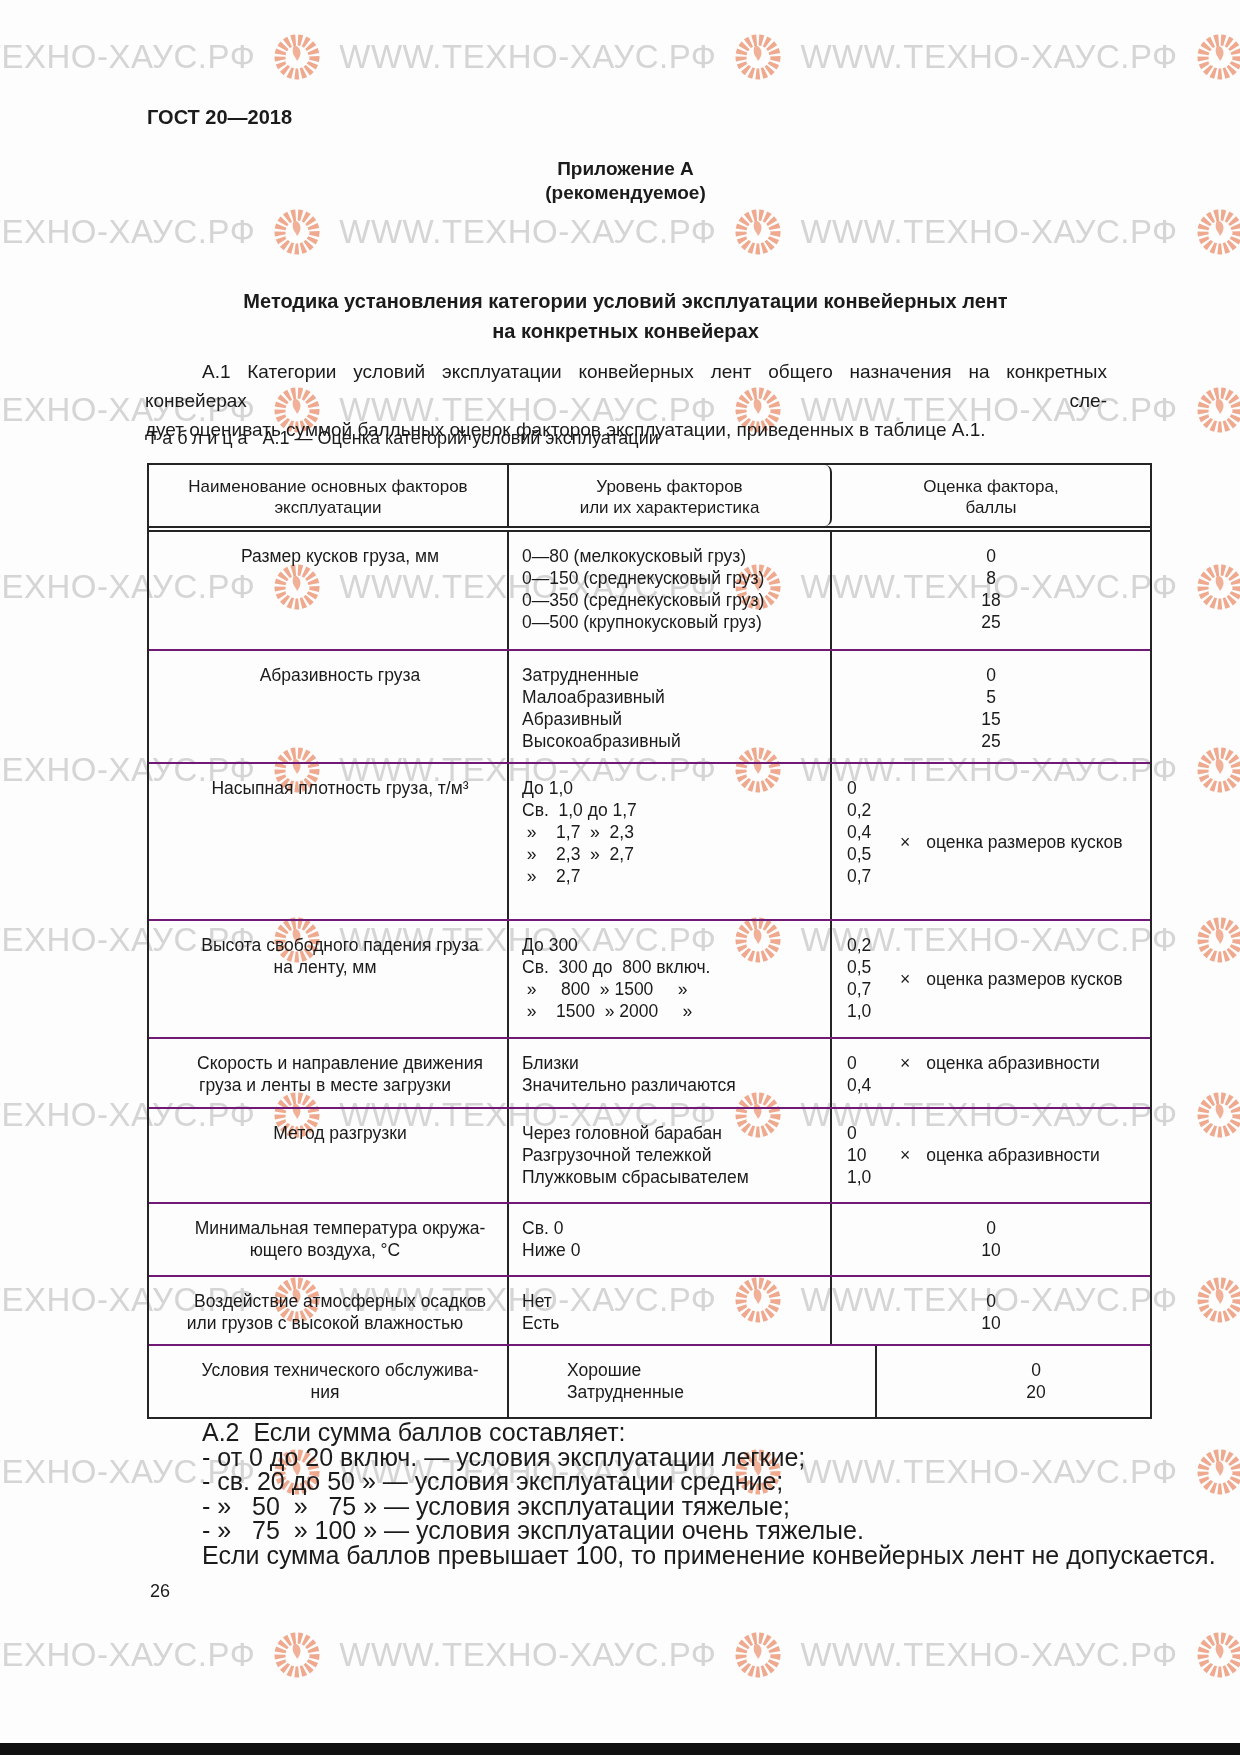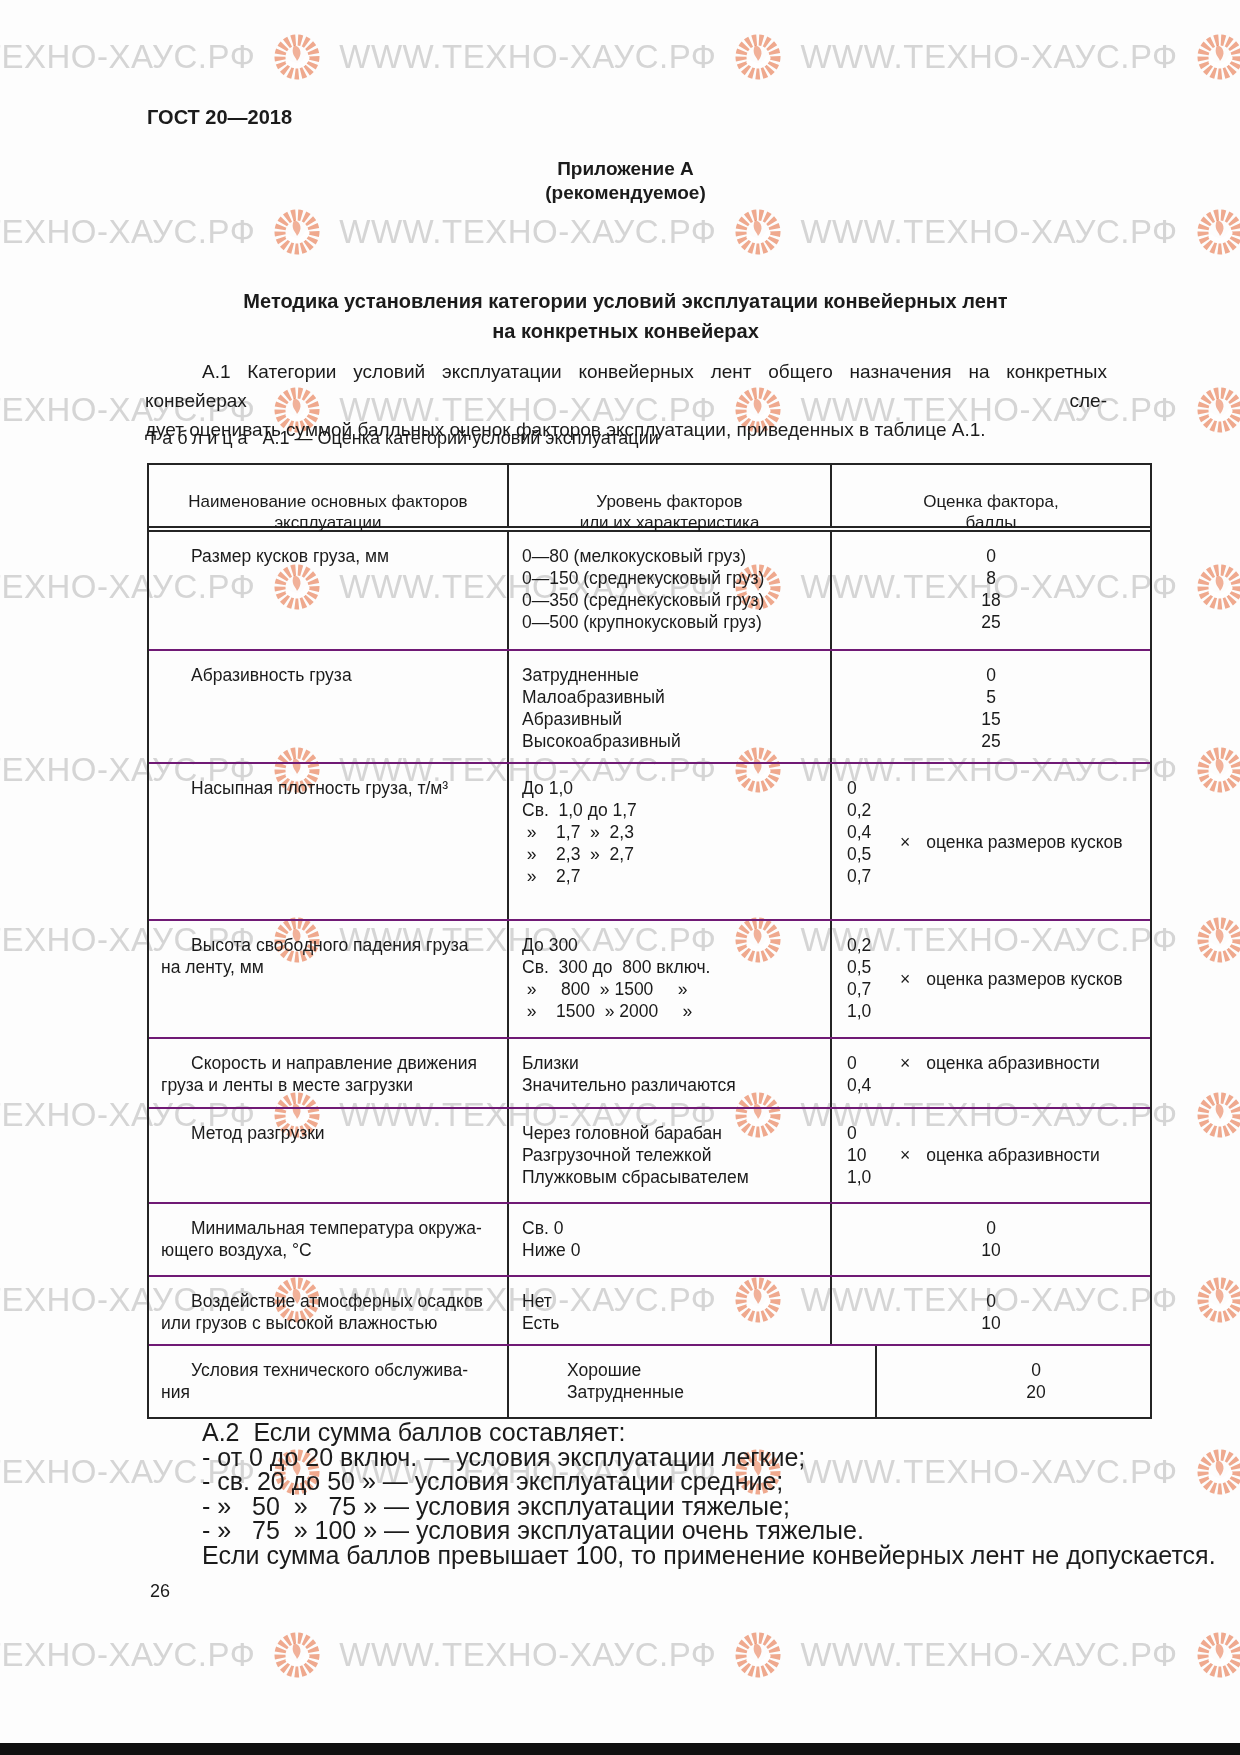--- a/index.html
+++ b/index.html
@@ -19,28 +19,28 @@
   .doc-number{position:absolute;left:147px;top:106px;font-size:20px;font-weight:bold;}
   .appendix{position:absolute;left:145px;width:961px;top:157px;text-align:center;font-weight:bold;font-size:19px;line-height:24px;}
   .doc-title{position:absolute;left:145px;width:961px;top:286px;text-align:center;font-weight:bold;font-size:20px;line-height:30px;}
   .intro{position:absolute;left:145px;width:962px;top:357px;font-size:19px;line-height:29px;}
   .intro .l1{text-indent:57px;text-align:justify;text-align-last:justify;}
   .caption{position:absolute;left:147px;top:428px;font-size:18px;}
   .caption .sp{letter-spacing:5px;margin-right:10px;}
   
   .gtable{position:absolute;left:147px;top:463px;width:1005px;border:2px solid #242424;box-sizing:border-box;background:transparent;}
   .t-head{display:flex;height:67px;border-bottom:6px double #242424;box-sizing:border-box;}
-  .t-hcell{box-sizing:border-box;padding-top:26px;text-align:center;font-size:17px;line-height:21px;white-space:pre-line;}
+  .t-hcell{box-sizing:border-box;padding-top:11px;text-align:center;font-size:17px;line-height:21px;white-space:pre-line;}
   .hc1{width:360px;border-right:2px solid #242424;}
-  .hc2{width:323px;border-right:2px solid #242424;}
+  .hc2{width:323px;border-right:2px solid #242424;border-radius:7px;}
   .hc3{flex:1;}
   .t-row{display:flex;border-top:2px solid #701a75;box-sizing:border-box;}
   .t-row.first{border-top:none;}
   .cell{box-sizing:border-box;padding-top:13px;font-size:17.5px;line-height:22px;}
-  .c1{width:360px;border-right:2px solid #242424;padding-left:12px;padding-right:18px;white-space:pre-line;text-indent:30px;}
+  .c1{width:360px;border-right:2px solid #242424;padding-left:12px;padding-right:18px;white-space:pre-line;text-indent:30px;text-align:center;}
   .c2{width:323px;border-right:2px solid #242424;padding-left:13px;}
   .c2 .line{white-space:pre;}
   .c3{flex:1;position:relative;padding-left:15px;}
   .c3.center{text-align:center;padding-left:0;}
   .c3 .line{white-space:pre;}
   .annot{position:absolute;left:68px;white-space:nowrap;font-size:17.5px;}
   .annot .lbl{margin-left:16px;}
   
   .summary{position:absolute;left:145px;top:1420px;font-size:25px;line-height:24.5px;}
   .summary div{padding-left:57px;white-space:pre-wrap;}

